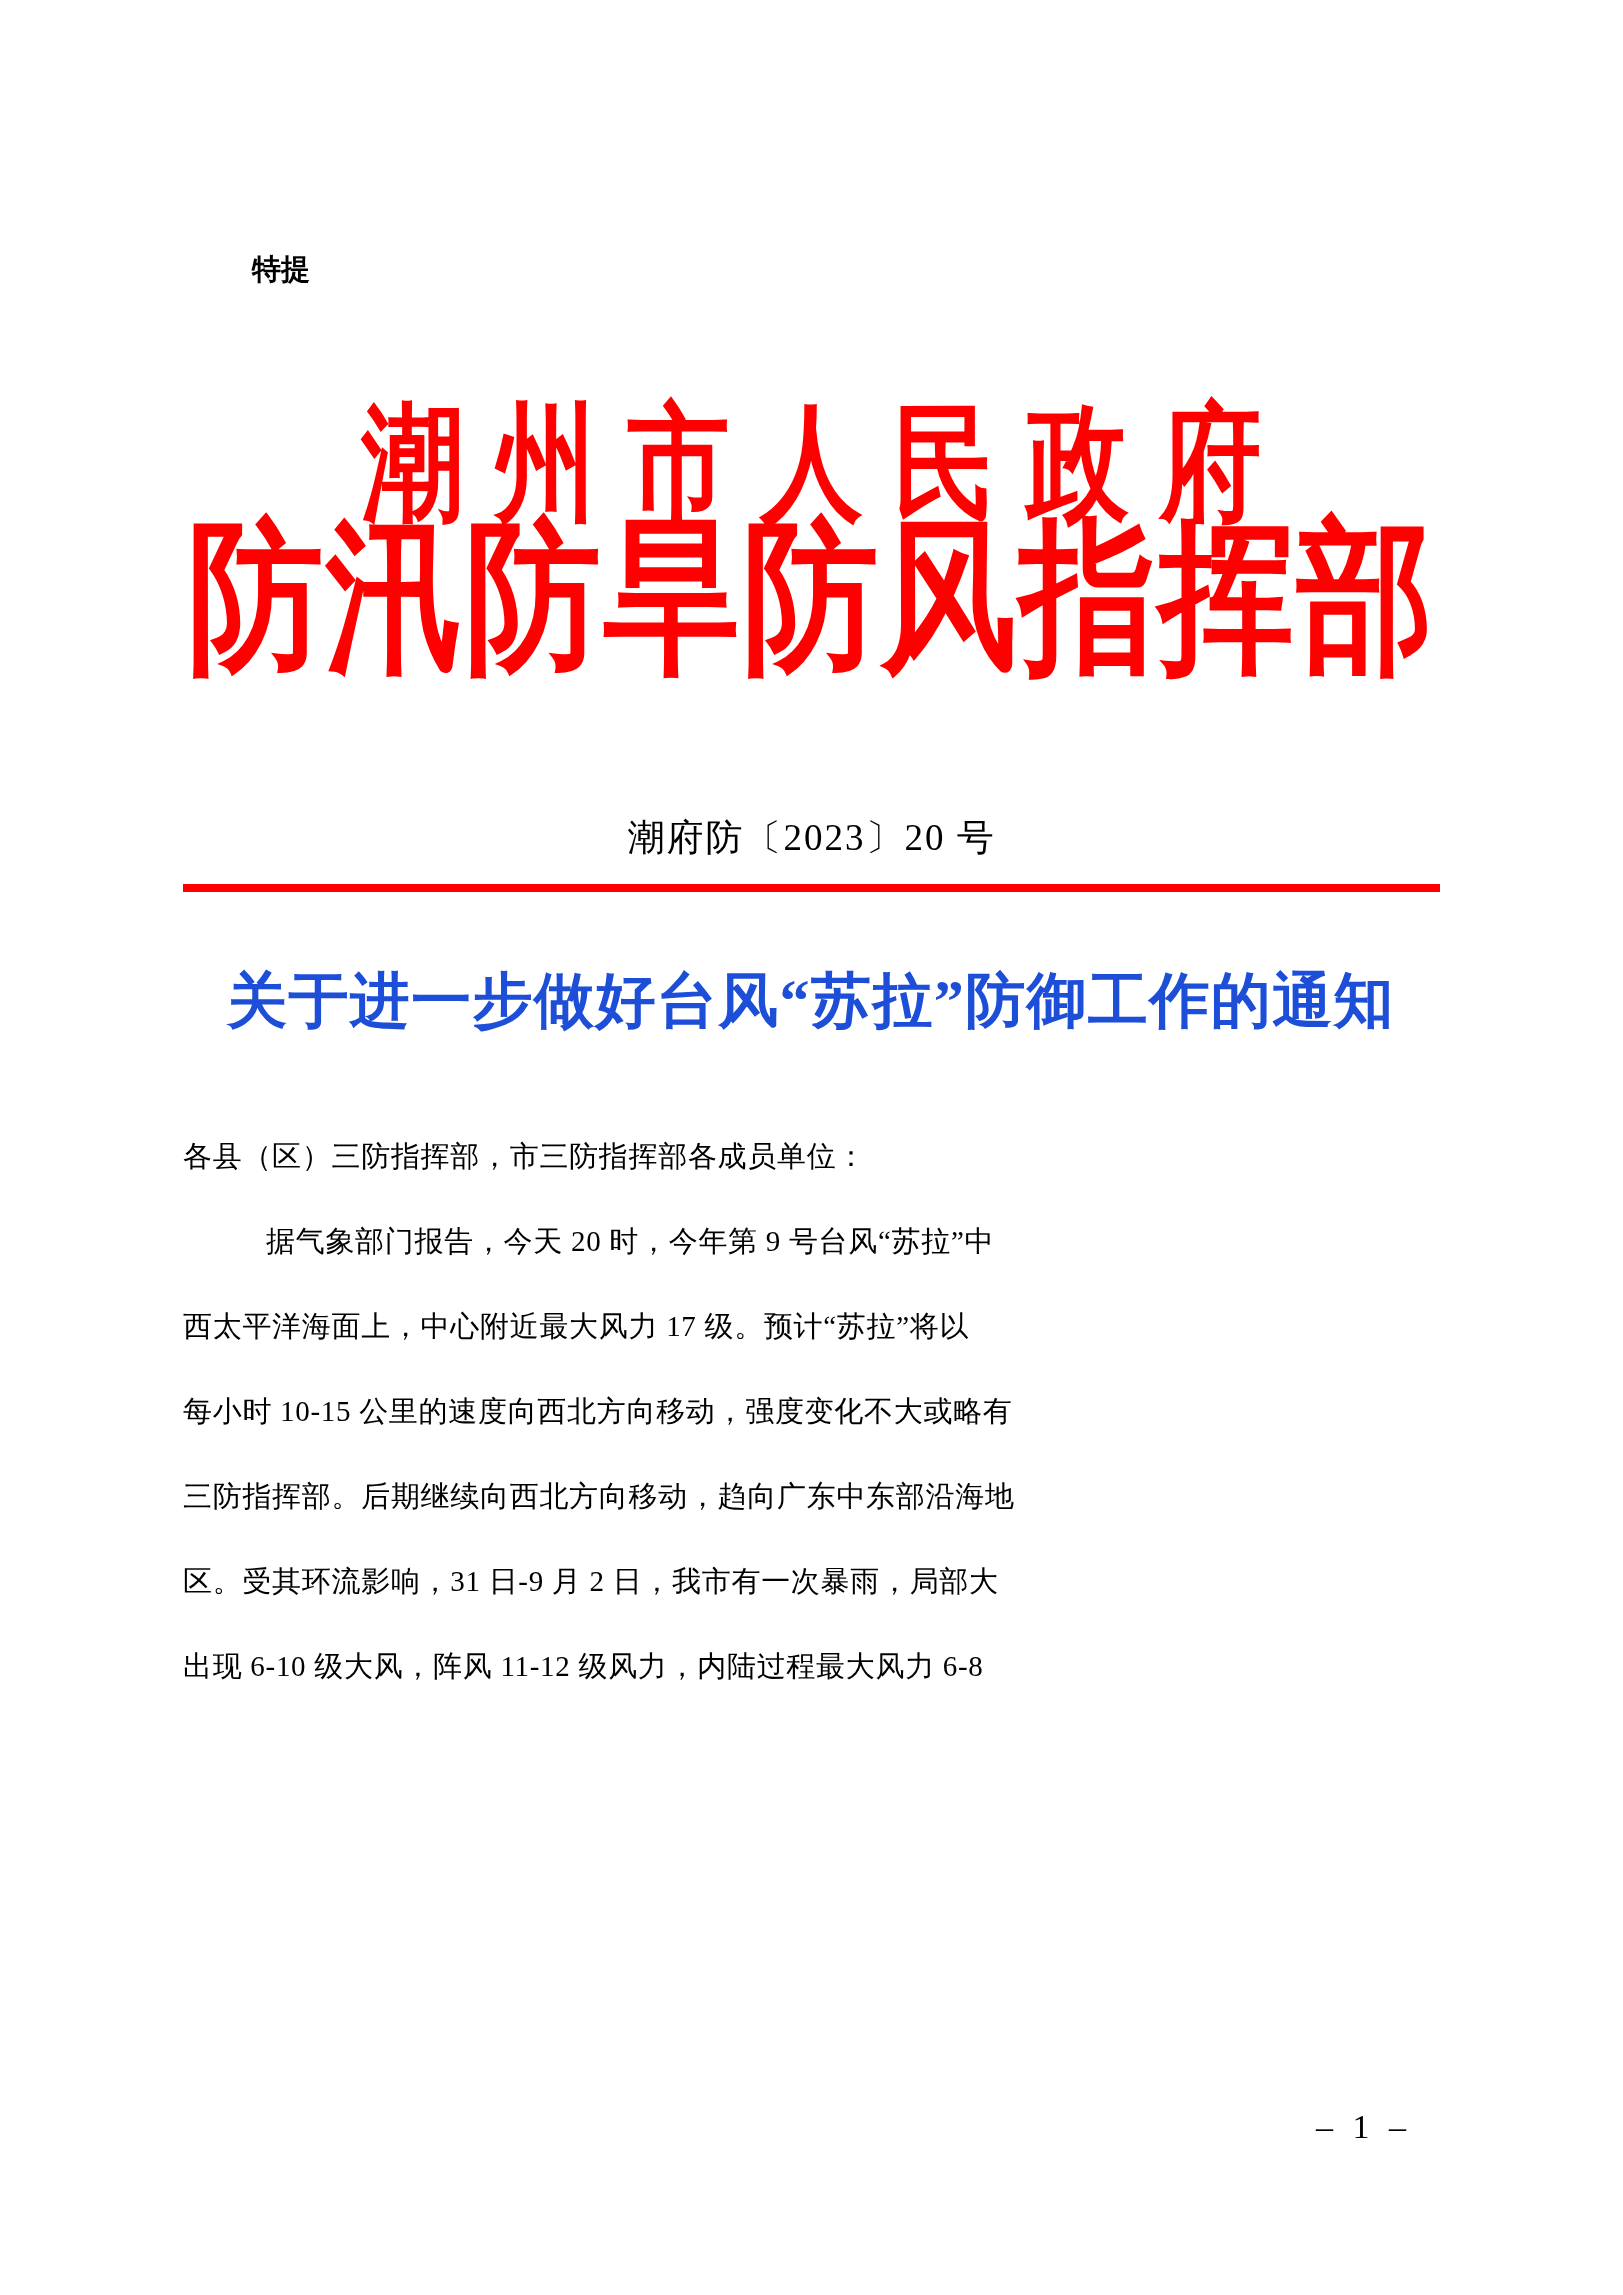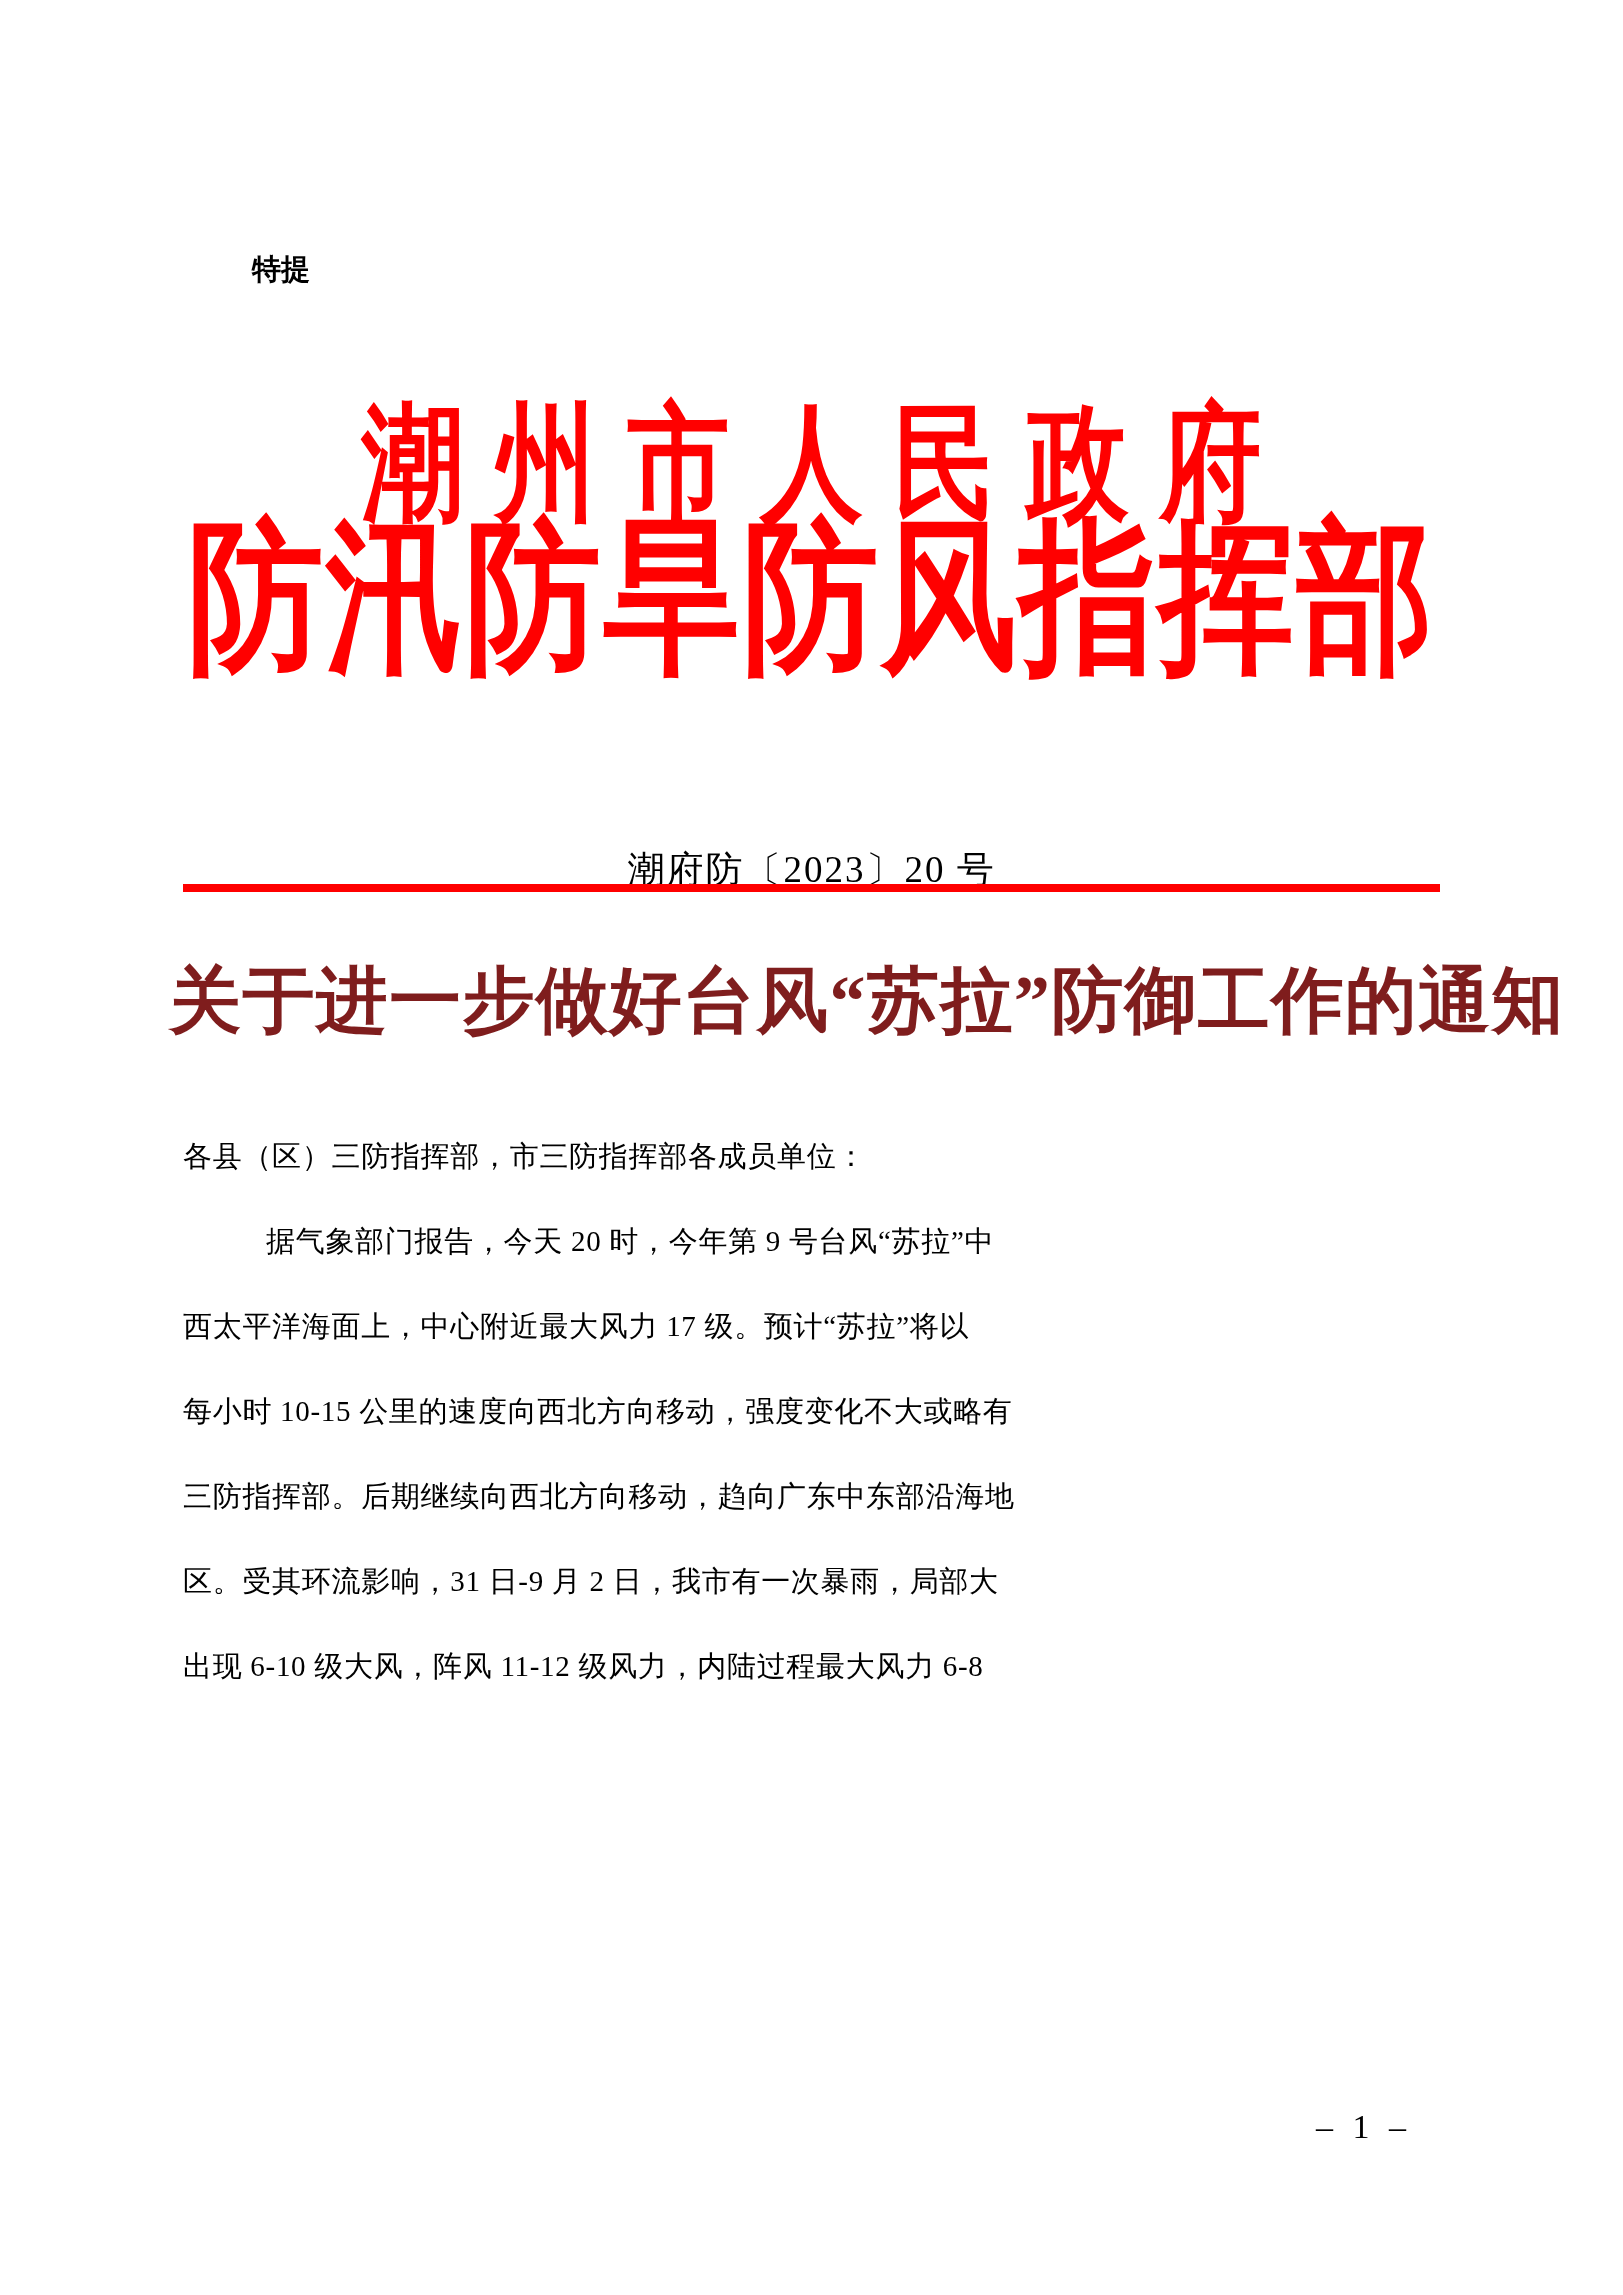--- a/index.html
+++ b/index.html
@@ -60,42 +60,41 @@
     position: absolute;
     top: 817px;
     left: 0;
     width: 100%;
     text-align: center;
     font-family: "Liberation Serif", "DejaVu Serif", serif;
     font-size: 37px;
     line-height: 41px;
     color: #000;
     letter-spacing: 2px;
-    margin-top: 32px;
   }
   .red-rule {
     position: absolute;
     left: 183px;
     top: 884px;
     width: 1257px;
     height: 7.5px;
     background: var(--accent);
   }
   .doc-title {
     position: absolute;
     left: 169px;
     top: 967px;
     width: 1284px;
     text-align: center;
     font-family: "Liberation Serif", "DejaVu Serif", serif;
     font-weight: bold;
-    font-size: 72px;
+    font-size: 60px;
     line-height: 68px;
     letter-spacing: 1.4px;
-    color: #7f1d1d;
+    color: #1d4ed8;
     white-space: nowrap;
   }
   .body-block {
     position: absolute;
     left: 183px;
     top: 1114px;
     width: 1263px;
     font-family: "Liberation Serif", "DejaVu Serif", serif;
     font-size: 29px;
     color: #000;

